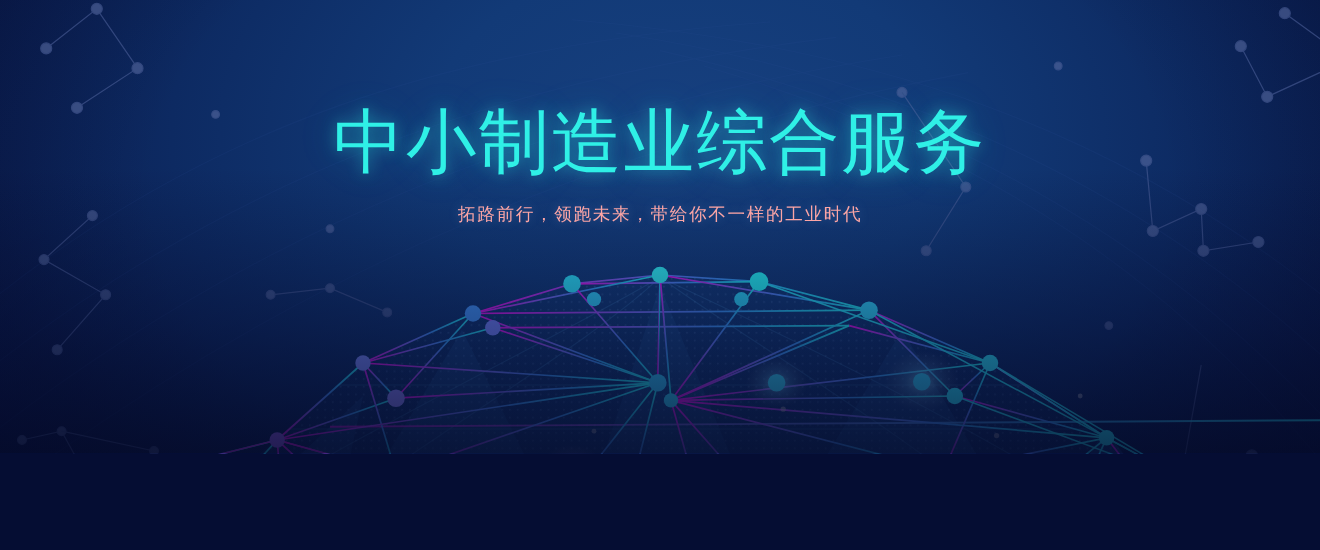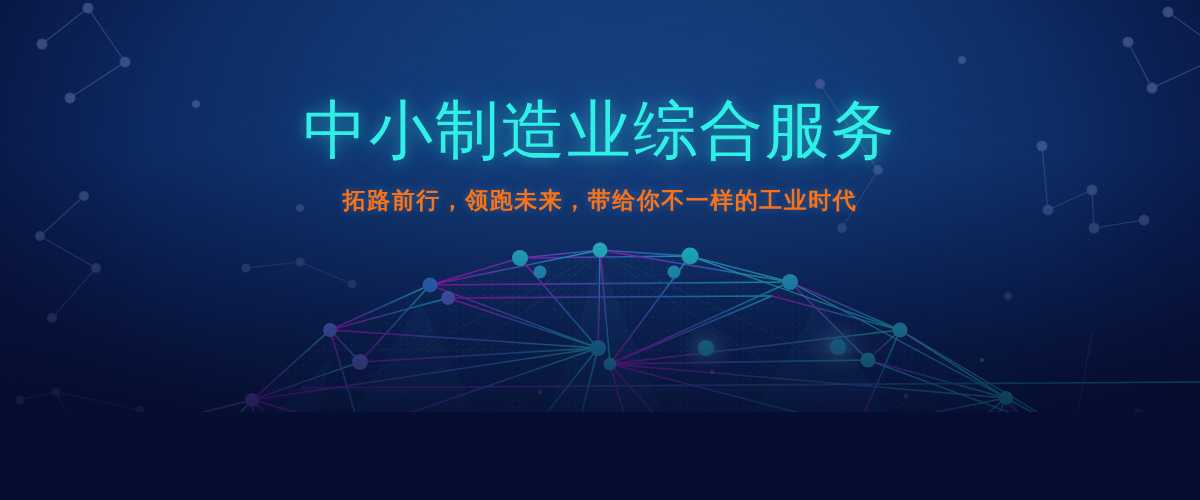--- a/index.html
+++ b/index.html
@@ -51,24 +51,24 @@
     font-size:64px;
     line-height:1.08;
     letter-spacing:2px;
     font-weight:400;
     color:#2ff0e6;
     text-shadow:0 0 14px rgba(47,240,230,0.45), 0 0 34px rgba(30,190,220,0.30);
     white-space:nowrap;
   }
   .hero-sub{
     margin-top:20px;
-    font-size:23px;
+    font-size:16px;
     letter-spacing:1.5px;
-    font-weight:700;
-    color:#f97316;
+    font-weight:400;
+    color:#fca5a5;
     text-shadow:0 0 10px rgba(140,190,255,0.30);
     white-space:nowrap;
   }
 </style>
 </head>
 <body>
 
 <div class="stage">
 
   <div class="bg-base"></div>

